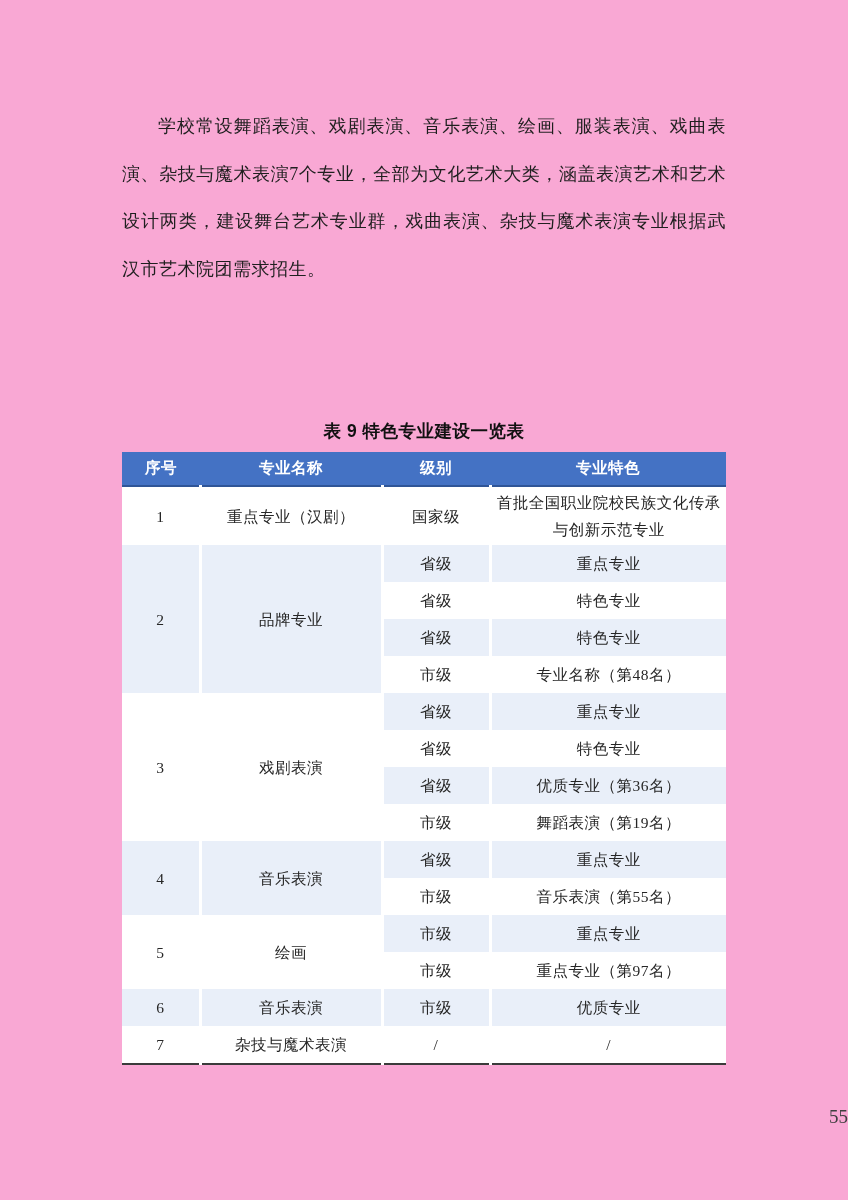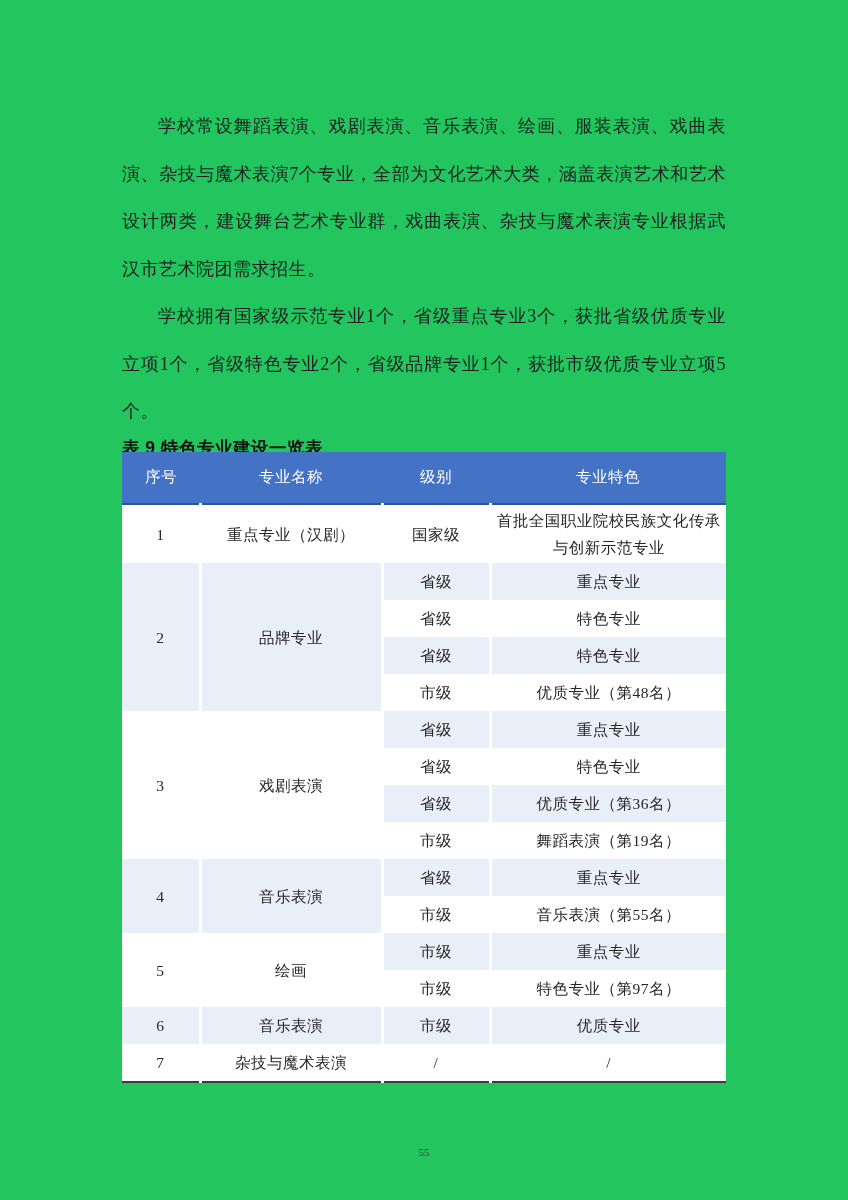--- a/index.html
+++ b/index.html
@@ -4,21 +4,21 @@
 <style>
   html, body {
     margin: 0;
     padding: 0;
     background: #ffffff;
   }
   .page {
     position: relative;
     width: 848px;
     height: 1200px;
-    background: #22c55e;
+    background: #f9a8d4;
     overflow: hidden;
     font-family: "Liberation Serif", "DejaVu Serif", serif;
     color: #222222;
   }
   .content {
     position: absolute;
     left: 122px;
     top: 103px;
     width: 604px;
   }
@@ -27,47 +27,47 @@
     font-size: 18px;
     line-height: 47.5px;
     text-align: justify;
     text-indent: 2em;
     letter-spacing: 0.5px;
     color: #1f1f1f;
   }
   .table-title {
     position: absolute;
     left: 122px;
-    top: 436px;
+    top: 419px;
     width: 604px;
-    text-align: left;
+    text-align: center;
     font-family: "Liberation Sans", "DejaVu Sans", sans-serif;
     font-weight: bold;
     font-size: 17.5px;
     color: #111111;
     letter-spacing: 0.5px;
   }
   .feature-table {
     position: absolute;
     left: 122px;
     top: 452px;
     width: 604px;
     border-collapse: collapse;
     table-layout: fixed;
     font-size: 15.5px;
     letter-spacing: 0.5px;
   }
   .feature-table th {
     background: #4472C4;
     color: #ffffff;
     font-family: "Liberation Sans", "DejaVu Sans", sans-serif;
-    font-weight: normal;
+    font-weight: bold;
     font-size: 15.5px;
     height: 25px;
-    padding: 13px 2px;
+    padding: 4px 2px;
     text-align: center;
     vertical-align: middle;
     border-bottom: 2px solid #2F5597;
   }
   .feature-table td {
     height: 33px;
     padding: 2px 4px;
     text-align: center;
     vertical-align: middle;
     color: #262626;
@@ -81,34 +81,32 @@
     border-left: 3px solid #ffffff;
   }
   .feature-table tr:last-child td {
     border-bottom: 2px solid #3b3b3b;
   }
   .page-number {
     position: absolute;
     left: 0;
     top: 1106px;
     width: 848px;
-    text-align: center;
-    font-size: 11px;
+    text-align: right;
+    font-size: 19px;
     color: #3f3f3f;
-    margin-top: 40px;
   }
 </style>
 </head>
 <body>
 
 <div class="page">
 
   <div class="content">
     <p class="body-para">学校常设舞蹈表演、戏剧表演、音乐表演、绘画、服装表演、戏曲表演、杂技与魔术表演7个专业，全部为文化艺术大类，涵盖表演艺术和艺术设计两类，建设舞台艺术专业群，戏曲表演、杂技与魔术表演专业根据武汉市艺术院团需求招生。</p>
-    <p class="body-para">学校拥有国家级示范专业1个，省级重点专业3个，获批省级优质专业立项1个，省级特色专业2个，省级品牌专业1个，获批市级优质专业立项5个。</p>
   </div>
 
   <div class="table-title">表 9 特色专业建设一览表</div>
 
   <table class="feature-table">
     <colgroup>
       <col style="width:78px">
       <col style="width:182px">
       <col style="width:108px">
       <col style="width:236px">
@@ -137,21 +135,21 @@
         <tr>
           <td class="sep">省级</td>
           <td class="sep">特色专业</td>
         </tr>
         <tr>
           <td class="tint sep">省级</td>
           <td class="tint sep">特色专业</td>
         </tr>
         <tr>
           <td class="sep">市级</td>
-          <td class="sep">优质专业（第48名）</td>
+          <td class="sep">专业名称（第48名）</td>
         </tr>
         <tr>
           <td rowspan="4">3</td>
           <td class="sep" rowspan="4">戏剧表演</td>
           <td class="tint sep">省级</td>
           <td class="tint sep">重点专业</td>
         </tr>
         <tr>
           <td class="sep">省级</td>
           <td class="sep">特色专业</td>
@@ -175,21 +173,21 @@
           <td class="sep">音乐表演（第55名）</td>
         </tr>
         <tr>
           <td rowspan="2">5</td>
           <td class="sep" rowspan="2">绘画</td>
           <td class="tint sep">市级</td>
           <td class="tint sep">重点专业</td>
         </tr>
         <tr>
           <td class="sep">市级</td>
-          <td class="sep">特色专业（第97名）</td>
+          <td class="sep">重点专业（第97名）</td>
         </tr>
         <tr>
           <td class="tint" rowspan="1">6</td>
           <td class="tint sep" rowspan="1">音乐表演</td>
           <td class="tint sep">市级</td>
           <td class="tint sep">优质专业</td>
         </tr>
         <tr>
           <td rowspan="1">7</td>
           <td class="sep" rowspan="1">杂技与魔术表演</td>

